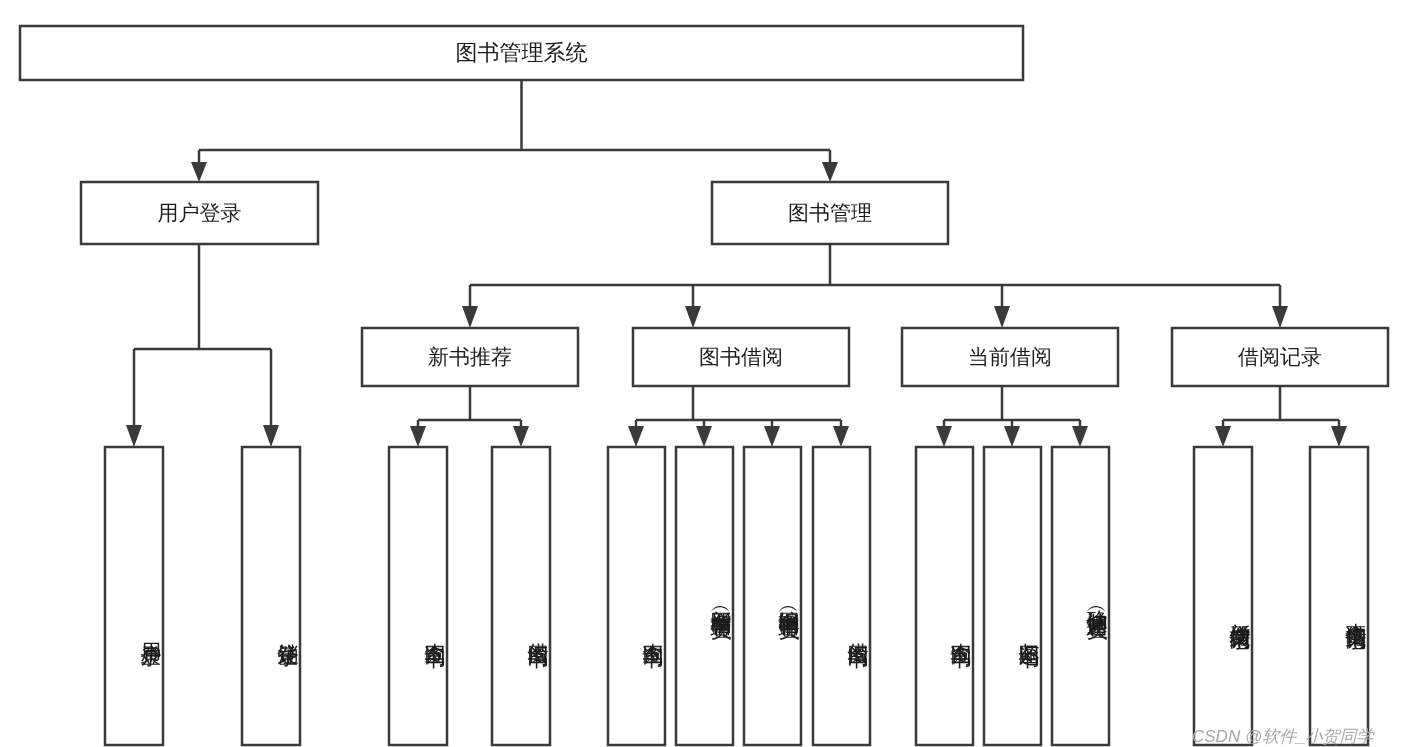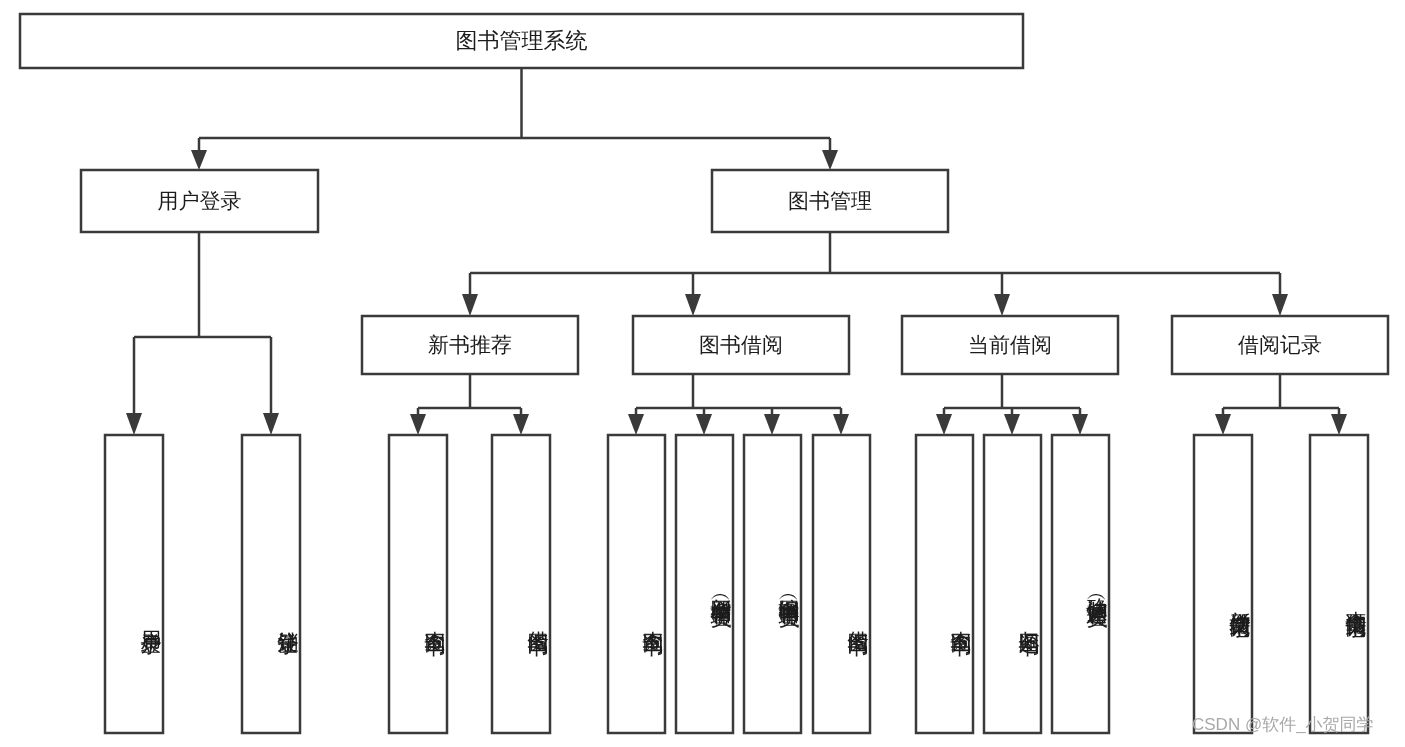--- a/index.html
+++ b/index.html
@@ -11,20 +11,21 @@
     width: 1405px;
     height: 747px;
     font-family: "Liberation Sans", "DejaVu Sans", sans-serif;
     overflow: hidden;
     position: relative;
   }
   #diagram-root {
     position: relative;
     width: 1405px;
     height: 731px;
+    margin-top: 12px;
   }
   svg.flow {
     position: absolute;
     top: 0;
     left: 0;
     width: 1405px;
     height: 747px;
   }
   .node-rect {
     fill: #ffffff;
@@ -70,20 +71,21 @@
   }
   .watermark {
     position: absolute;
     left: 1192px;
     top: 713px;
     font-family: "Liberation Sans", "DejaVu Sans", sans-serif;
     font-size: 17px;
     color: #a8a8a8;
     white-space: nowrap;
     user-select: none;
+    font-style: italic;
   }
 </style>
 </head>
 <body>
 
 <div id="diagram-root">
 
   <svg class="flow" viewBox="0 0 1405 747">
     <defs>
       <marker id="arrow" viewBox="0 0 12 14" refX="6" refY="13" markerWidth="12" markerHeight="14" orient="auto-start-reverse" markerUnits="userSpaceOnUse">

